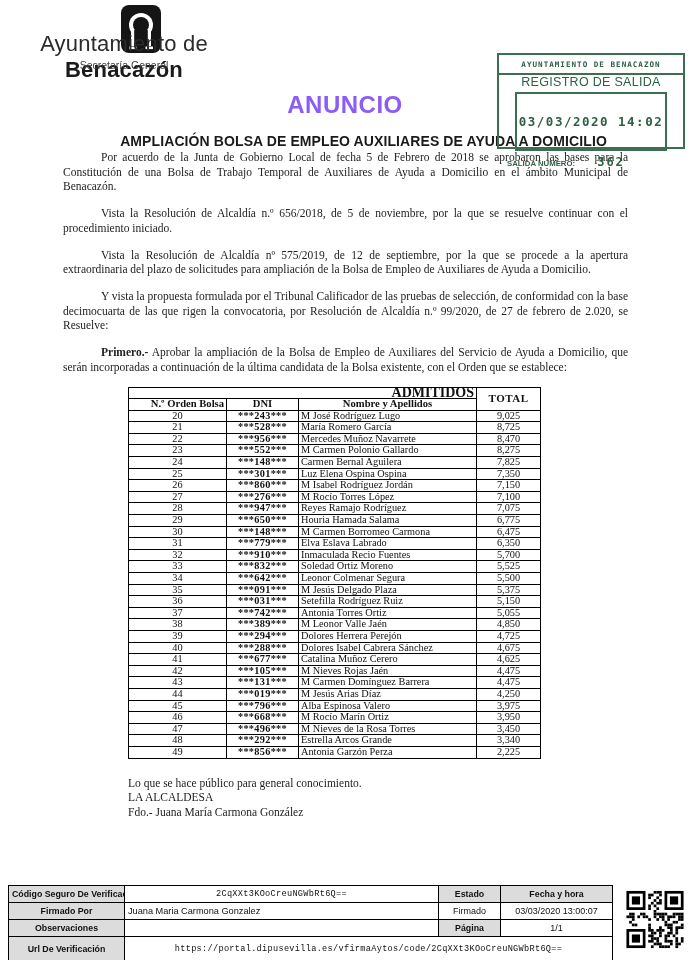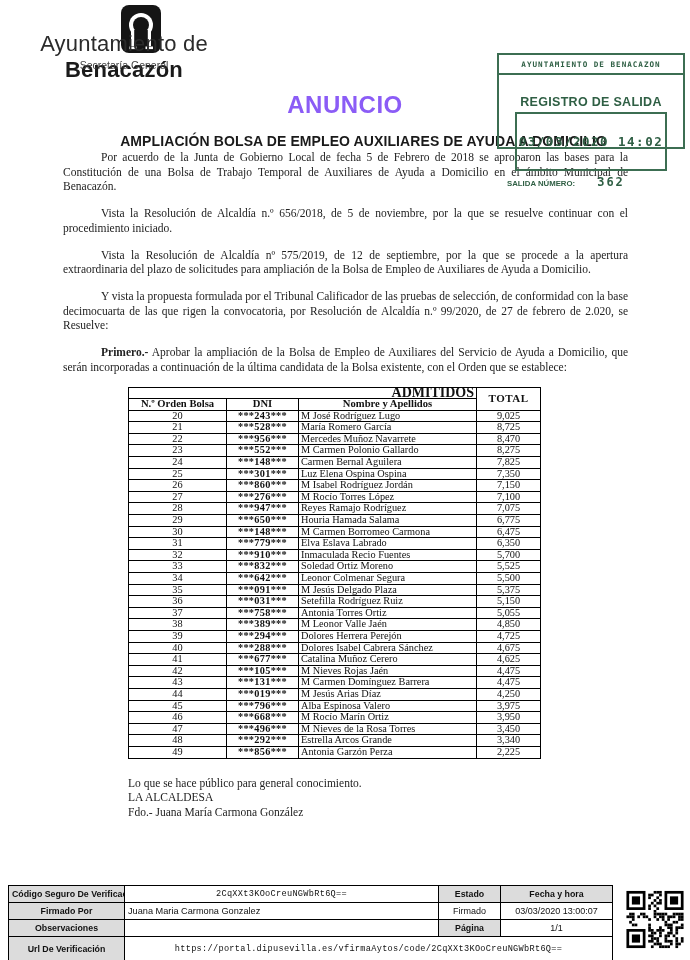--- a/index.html
+++ b/index.html
@@ -14,21 +14,21 @@
   .dept{position:absolute;left:14px;top:59px;width:220px;text-align:center;
         font-size:10.5px;color:#3c3c3c;}
 
   
   .stamp{position:absolute;left:497px;top:53px;width:184px;height:92px;
          border:2px solid var(--stamp-green,#3c6e52);color:var(--stamp-green,#3c6e52);
          text-align:center;z-index:3;background:transparent;}
   .stamp-org{font-family:"DejaVu Sans Mono", monospace;font-size:7.6px;font-weight:bold;
              letter-spacing:1px;padding:5px 0 4px;border-bottom:2px solid var(--stamp-green,#3c6e52);
              color:#2f5f44;}
-  .stamp-title{font-size:12.5px;font-weight:bold;padding-top:20px;color:#2f5f44;letter-spacing:0.3px;}
+  .stamp-title{font-size:12.5px;font-weight:normal;padding-top:0;color:#2f5f44;letter-spacing:0.3px;}
   .stamp-datebox{margin:3px auto 0;width:148px;border:2px solid var(--stamp-green,#3c6e52);
                  font-family:"DejaVu Sans Mono", monospace;font-size:12.5px;font-weight:bold;
                  letter-spacing:1.5px;padding:20px 0;color:#2f5f44;}
   .stamp-salida{text-align:left;padding:4px 0 0 8px;font-size:7.8px;font-weight:bold;color:#2f5f44;}
   .stamp-num{font-family:"DejaVu Sans Mono", monospace;font-size:12px;font-weight:bold;
              margin-left:22px;letter-spacing:2px;}
 
   
   .title{position:absolute;top:91px;left:0;width:100%;text-align:center;margin:0;
          font-size:24px;font-weight:bold;color:#8b5cf6;letter-spacing:0.5px;}
@@ -41,21 +41,21 @@
   .body p{margin:0 0 12.5px;text-indent:38px;}
 
   
   table.admitidos{border-collapse:collapse;table-layout:fixed;width:412px;
                   margin:6px 0 0 65px;font-size:10.3px;color:#111;}
   table.admitidos th, table.admitidos td{border:1px solid #000;padding:0 2px;
                   height:10px;line-height:10.6px;overflow:hidden;white-space:nowrap;}
   th.group-head{text-align:right;padding-left:172px;font-size:14px;height:12px;}
   th.total-head{text-align:center;font-size:11px;letter-spacing:0.5px;}
   th.col-head{font-size:10.6px;height:12px;}
-  th.col-orden{text-align:center;margin-left:28px;}
+  th.col-orden{text-align:right;margin-left:28px;}
   th.col-dni,th.col-nombre{text-align:center;}
   td.c-orden{text-align:center;}
   td.c-dni{text-align:center;font-weight:bold;letter-spacing:0.3px;}
   td.c-nombre{text-align:left;}
   td.c-total{text-align:center;}
 
   
   .closing{margin:17px 0 0 65px;font-size:11.5px;line-height:14.8px;text-align:left;color:#222;}
 
   
@@ -225,21 +225,21 @@
             <td class="c-total">5,375</td>
           </tr>
           <tr>
             <td class="c-orden">36</td>
             <td class="c-dni">***031***</td>
             <td class="c-nombre">Setefilla Rodríguez Ruiz</td>
             <td class="c-total">5,150</td>
           </tr>
           <tr>
             <td class="c-orden">37</td>
-            <td class="c-dni">***758***</td>
+            <td class="c-dni">***742***</td>
             <td class="c-nombre">Antonia Torres Ortiz</td>
             <td class="c-total">5,055</td>
           </tr>
           <tr>
             <td class="c-orden">38</td>
             <td class="c-dni">***389***</td>
             <td class="c-nombre">M Leonor Valle Jaén</td>
             <td class="c-total">4,850</td>
           </tr>
           <tr>

